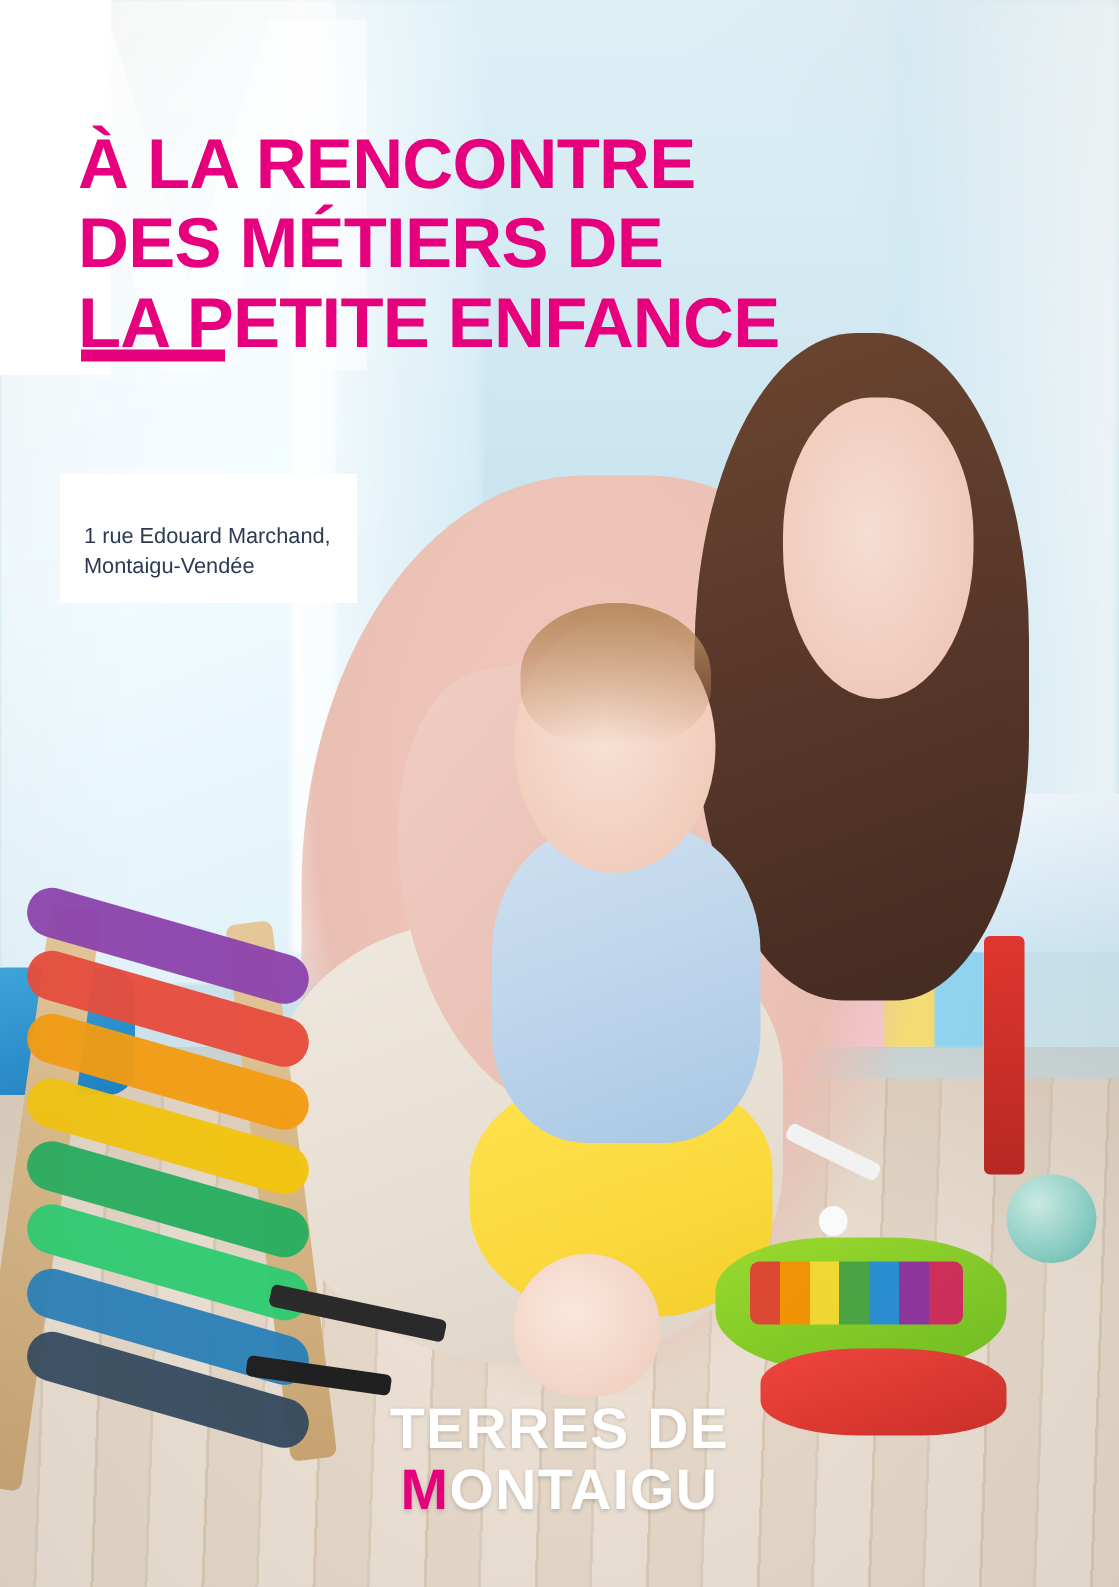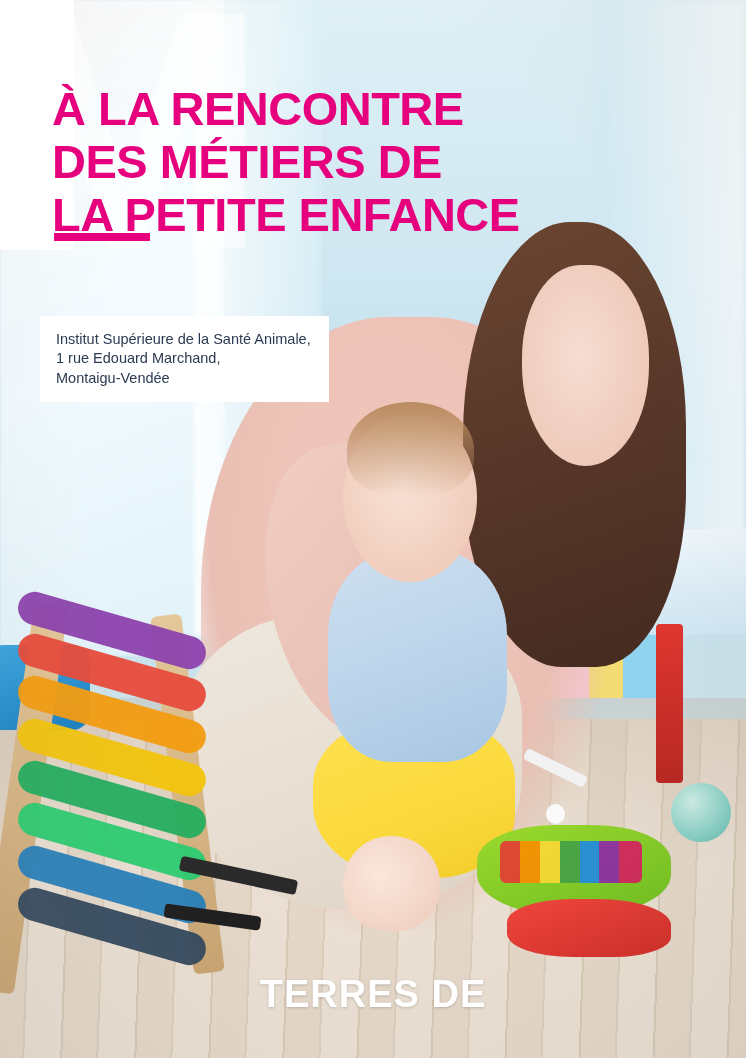--- a/index.html
+++ b/index.html
@@ -391,23 +391,24 @@
 
   <h1 class="title">
     <span class="title-line">À LA RENCONTRE</span>
     <span class="title-line">DES MÉTIERS DE</span>
     <span class="title-line">LA PETITE ENFANCE</span>
   </h1>
   <div class="title-rule"></div>
 
   <div class="infobox">
     <p class="addr">
-      <span>Institut Supérieure de la Santé Animale,</span><br>
+      <br>
       <span>1 rue Edouard Marchand,</span><br>
       <span>Montaigu-Vendée</span>
     </p>
   </div>
 
   <div class="logo">
     <div>TERRES DE</div>
+    <div class="l2"><span class="pinkm">M</span><span>ONTAIGU</span></div>
   </div>
 
 </div>
 
 </body></html>

